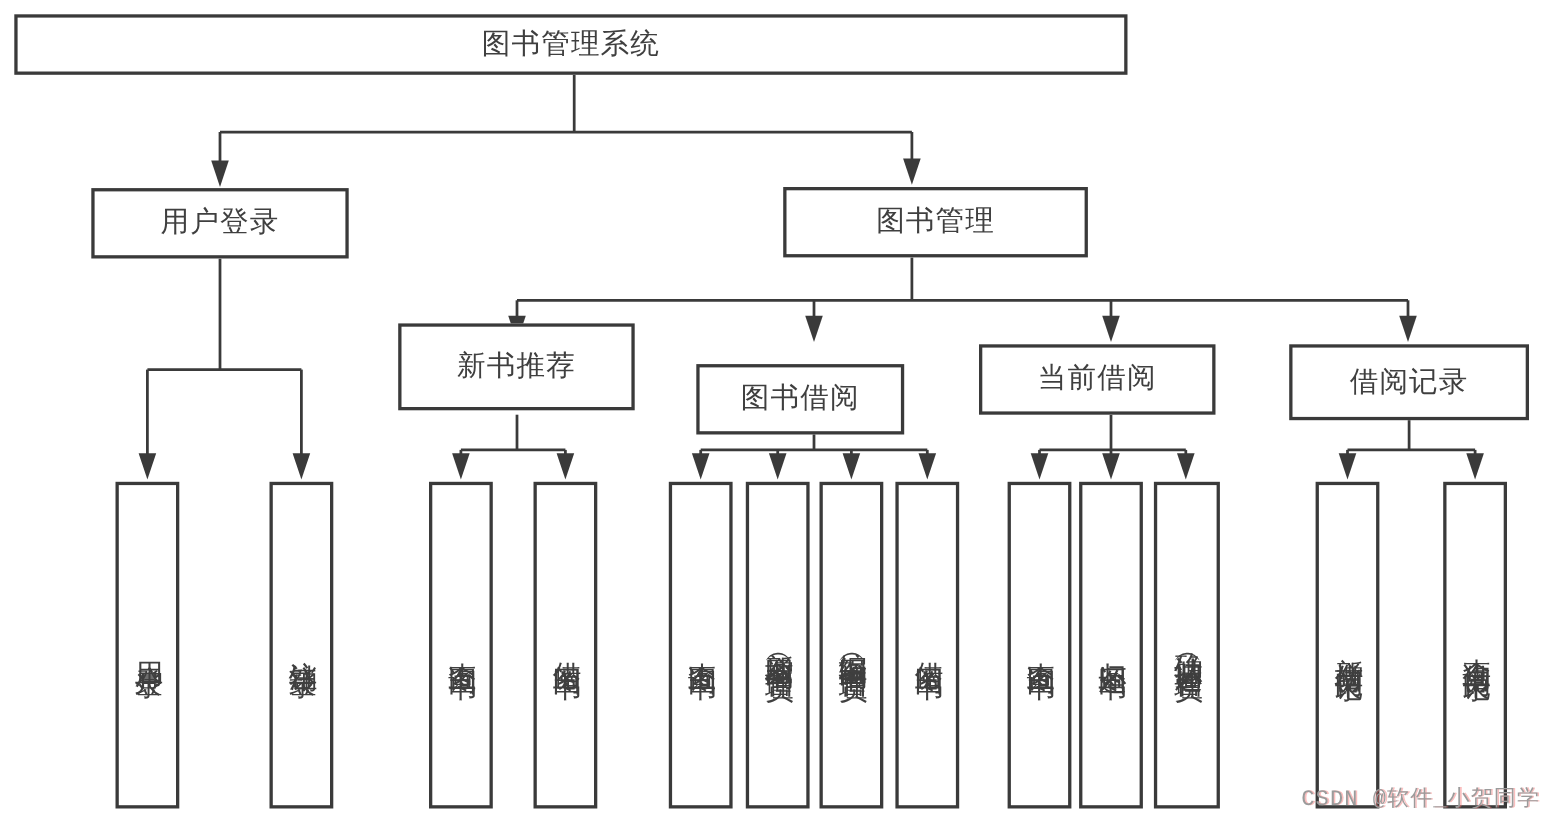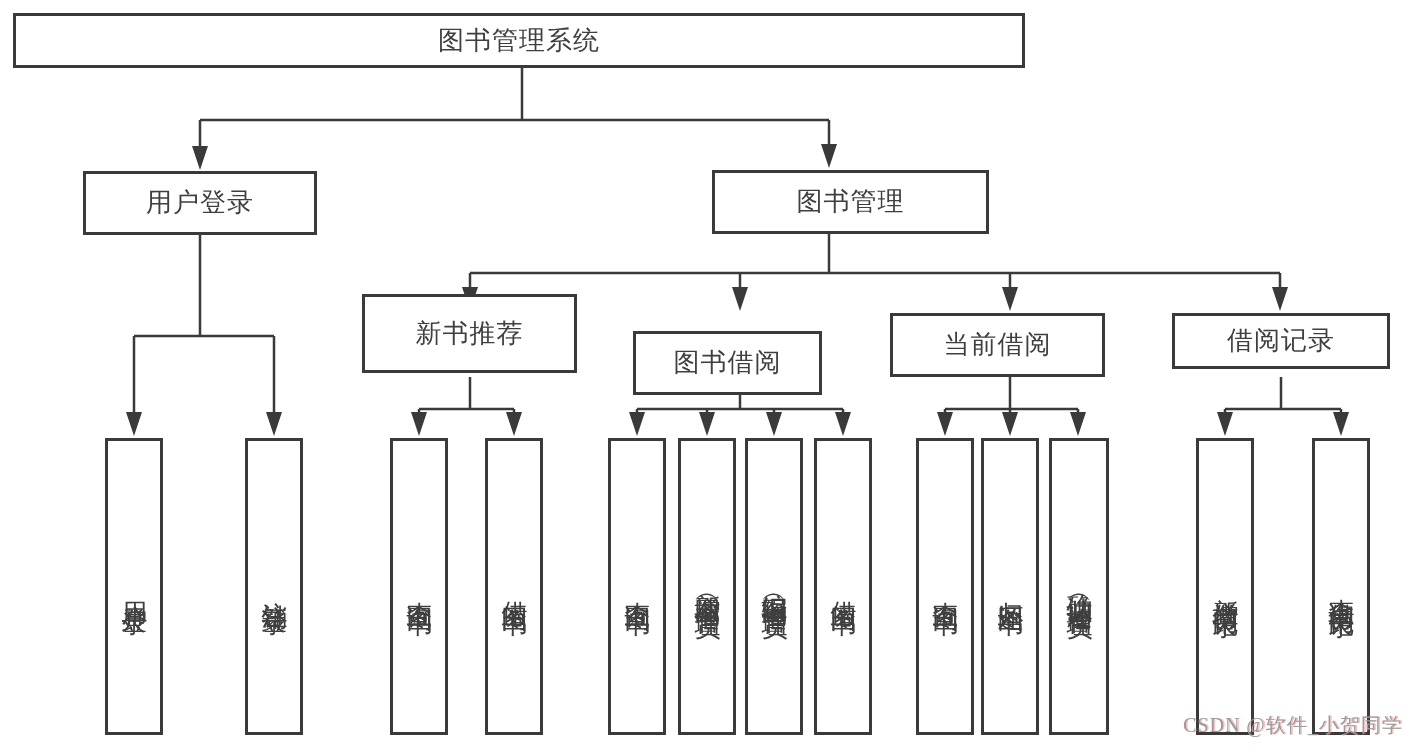--- a/index.html
+++ b/index.html
@@ -1,20 +1,20 @@
 <!DOCTYPE html>
 <html><head>
 <meta charset="utf-8">
 <style>
   html,body{margin:0;padding:0;background:#ffffff;}
   #stage{
     position:relative;
     width:1405px;height:747px;
     background:#ffffff;
-    font-family:Liberation Serif, serif;
+    font-family:Liberation Mono, monospace;
     overflow:hidden;
   }
   #connectors{position:absolute;left:0;top:0;width:1405px;height:747px;}
   #connectors line{stroke:#3a3a3a;stroke-width:2.5;}
   #connectors polygon{fill:#3a3a3a;stroke:none;}
   .hbox,.vbox{
     position:absolute;
     box-sizing:border-box;
     background:#ffffff;
     border:3px solid #3a3a3a;
@@ -140,21 +140,21 @@
 
   <div class="hbox" style="left:362px;top:294px;width:215px;height:79px">
     <span class="lbl">新书推荐</span>
   </div>
   <div class="hbox" style="left:633px;top:331px;width:189px;height:64px">
     <span class="lbl">图书借阅</span>
   </div>
   <div class="hbox" style="left:890px;top:313px;width:215px;height:64px">
     <span class="lbl">当前借阅</span>
   </div>
-  <div class="hbox" style="left:1172px;top:313px;width:218px;height:56px">
+  <div class="hbox" style="left:1172px;top:313px;width:218px;height:69px">
     <span class="lbl">借阅记录</span>
   </div>
 
   <div class="vbox" style="left:105px">
     <span class="vlbl">用户登录</span>
   </div>
   <div class="vbox" style="left:245px">
     <span class="vlbl">注销登录</span>
   </div>
 

